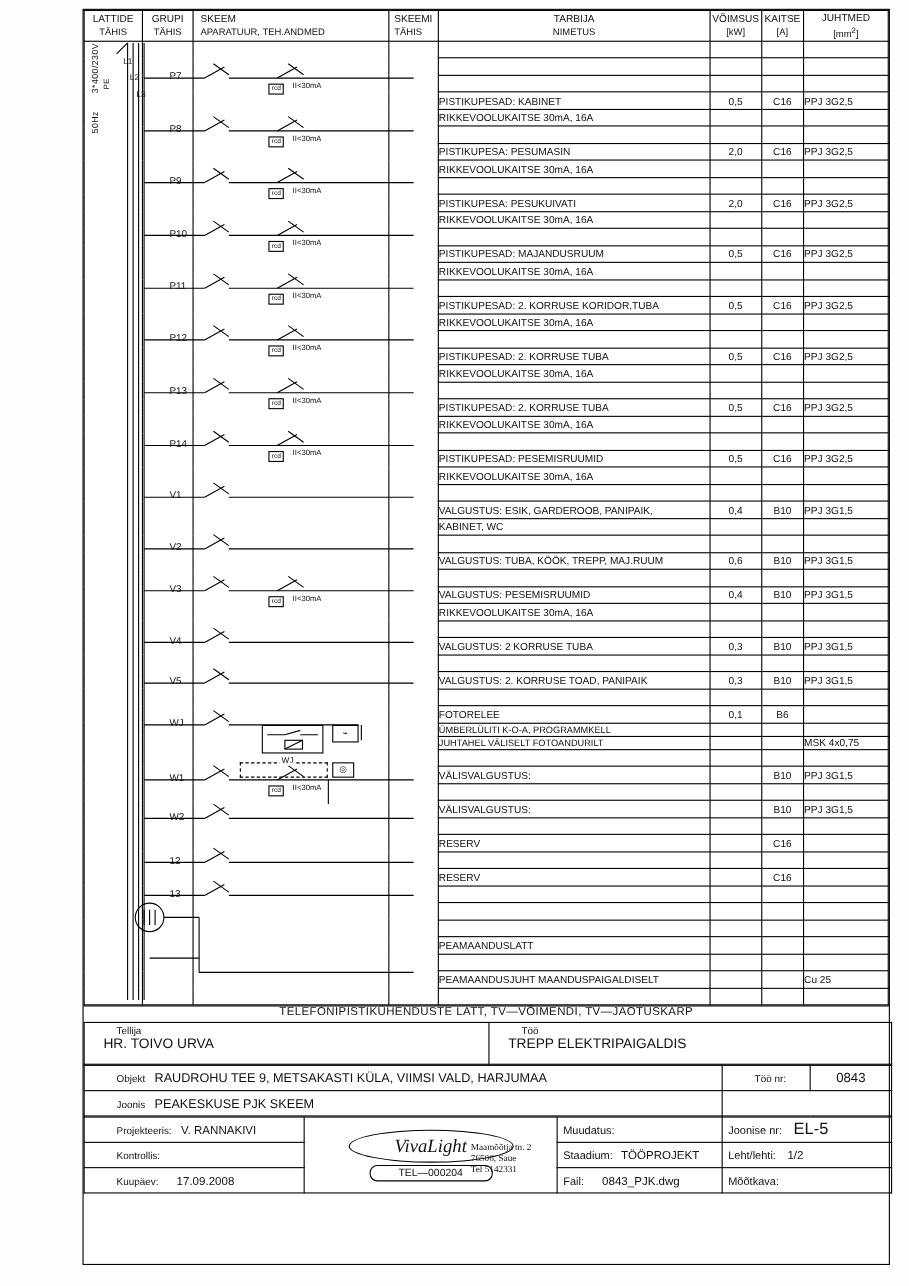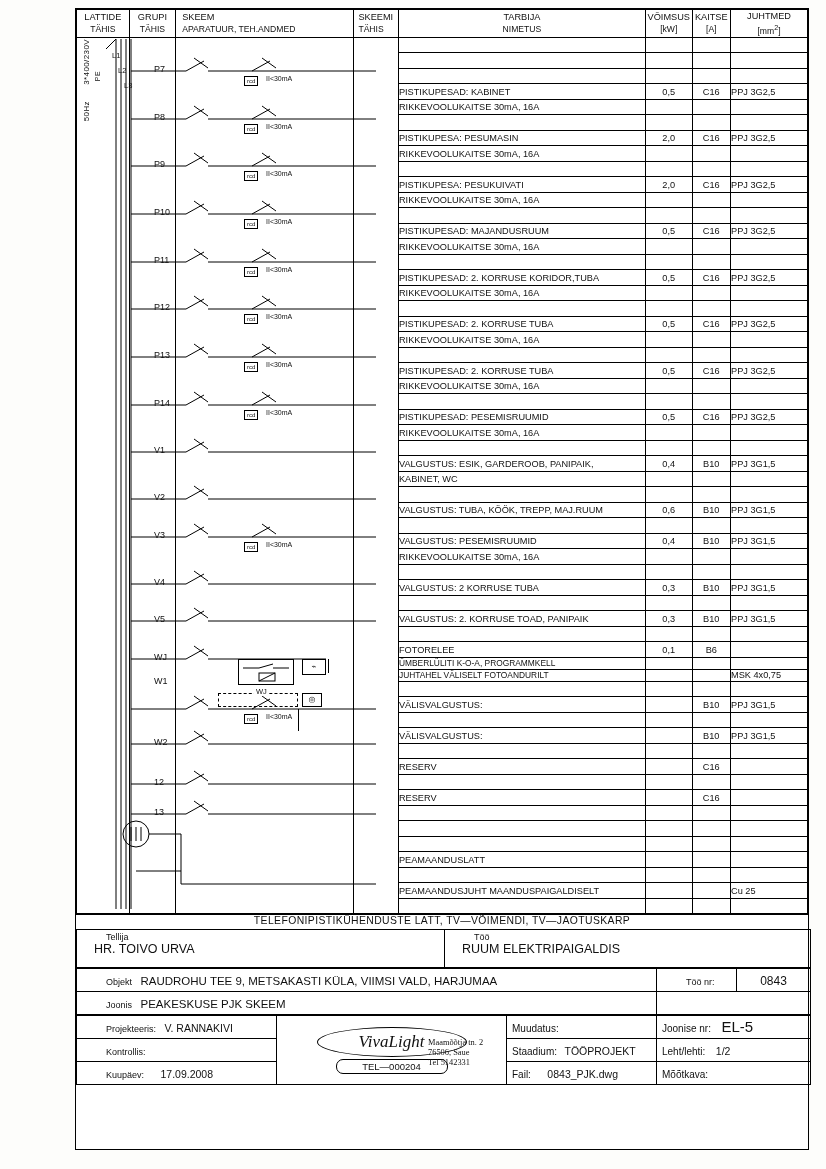--- a/index.html
+++ b/index.html
@@ -613,21 +613,21 @@
         <div style="position: absolute; left: 78px; top: 436px; font-size: 9px;">V1</div>
         <div style="position: absolute; left: 78px; top: 483px; font-size: 9px;">V2</div>
         <div style="position: absolute; left: 168px; top: 533px; font-size: 6px; border: 1px solid rgb(0, 0, 0); padding: 0px 2px; background: rgb(255, 255, 255); line-height: 8px;">rcd</div>
         <div style="position: absolute; left: 190px; top: 532px; font-size: 7px;">II&lt;30mA</div>
         <div style="position: absolute; left: 78px; top: 521px; font-size: 9px;">V3</div>
         <div style="position: absolute; left: 78px; top: 568px; font-size: 9px;">V4</div>
         <div style="position: absolute; left: 78px; top: 605px; font-size: 9px;">V5</div>
         <div style="position: absolute; left: 78px; top: 643px; font-size: 9px;">WJ</div>
         <div style="position: absolute; left: 168px; top: 705px; font-size: 6px; border: 1px solid rgb(0, 0, 0); padding: 0px 2px; background: rgb(255, 255, 255); line-height: 8px;">rcd</div>
         <div style="position: absolute; left: 190px; top: 704px; font-size: 7px;">II&lt;30mA</div>
-        <div style="position: absolute; left: 78px; top: 667px; font-size: 9px;">W1</div>
+        <div style="position: absolute; left: 78px; top: 693px; font-size: 9px;">W1</div>
         <div style="position: absolute; left: 78px; top: 728px; font-size: 9px;">W2</div>
         <div style="position: absolute; left: 78px; top: 768px; font-size: 9px;">12</div>
         <div style="position: absolute; left: 78px; top: 798px; font-size: 9px;">13</div>
       </div>
 
   <div style="position:absolute; left:162px; top:650px; width:56px; height:26px; border:1px solid #000;">
     <svg width="54" height="24" viewBox="0 0 54 24">
       <line x1="4" y1="8" x2="20" y2="8" stroke="#000"></line>
       <line x1="20" y1="8" x2="34" y2="4" stroke="#000"></line>
       <line x1="34" y1="8" x2="50" y2="8" stroke="#000"></line>
@@ -653,21 +653,21 @@
         <col style="width:366px">
       </colgroup>
     <tbody>
         <tr>
       <td style="height:38px">
         <div class="lbl">Tellija</div>
         <div class="val" style="padding-left:12px">HR. TOIVO URVA</div>
       </td>
       <td style="height:38px">
         <div class="lbl">Töö</div>
-        <div class="val" style="padding-left:12px">RUUM ELEKTRIPAIGALDIS</div>
+        <div class="val" style="padding-left:12px">TREPP ELEKTRIPAIGALDIS</div>
       </td>
     </tr>
   </tbody>
     </table>
 
   <table class="tb">
     <colgroup>
         <col style="width:580px">
         <col style="width:80px">
         <col style="width:74px">

